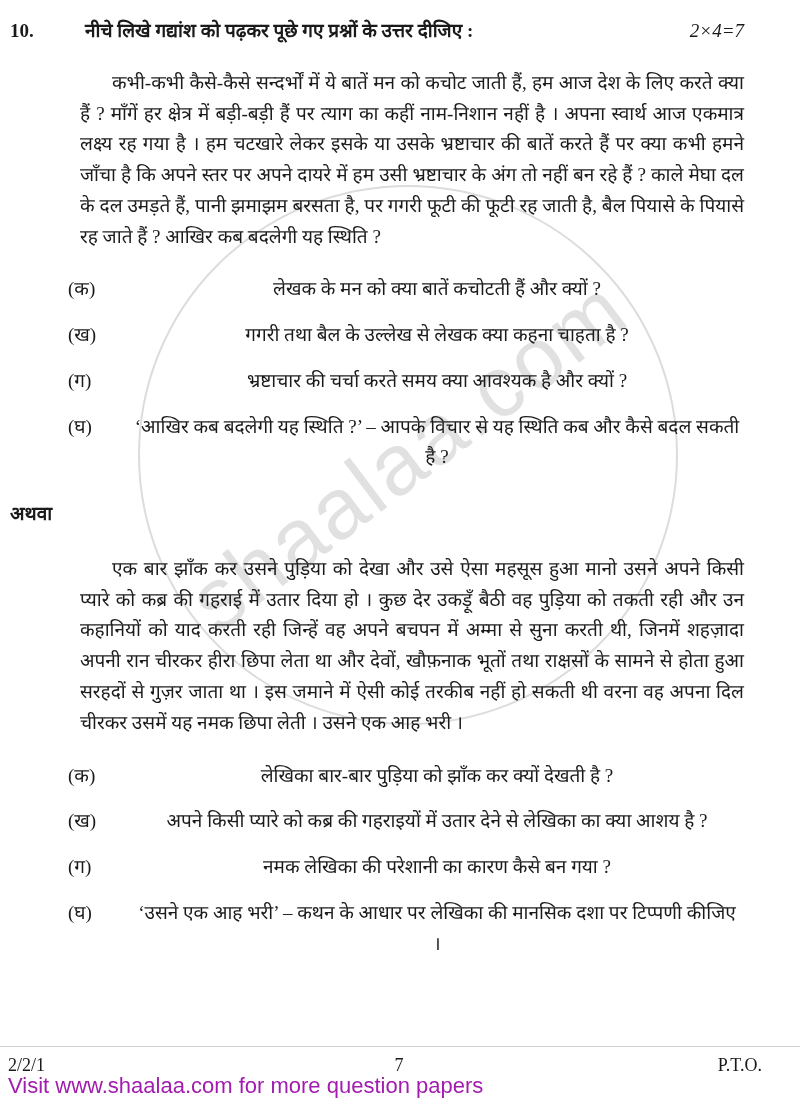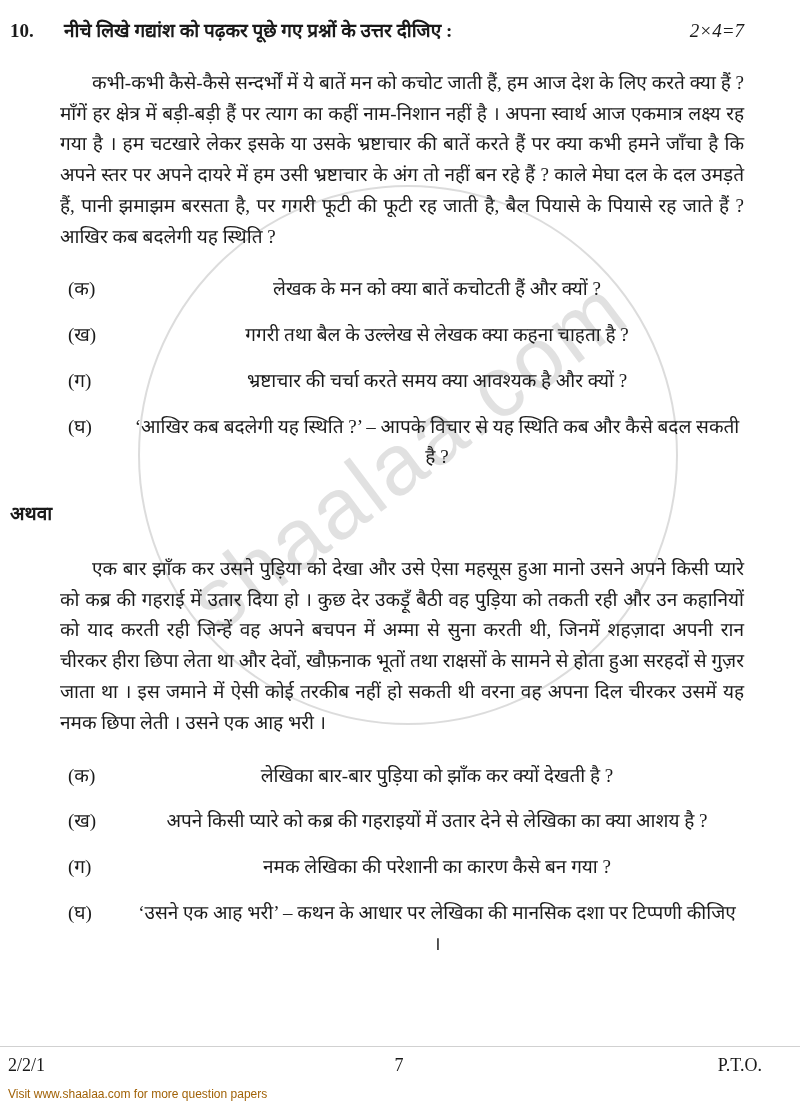--- a/index.html
+++ b/index.html
@@ -36,34 +36,35 @@
     font-family: "Liberation Sans", sans-serif;
     font-size: 86px;
     letter-spacing: 3px;
     color: rgba(140,140,140,0.26);
     white-space: nowrap;
   }
   .content { position: relative; z-index: 2; }
   .header-row {
     display: flex;
     align-items: flex-start;
+    gap: 21px;
   }
   .q-number {
     font-weight: bold;
     width: 54px;
     flex-shrink: 0;
   }
   .instruction { flex: 1; font-weight: bold; }
   .marks {
     font-style: italic;
     margin-left: 12px;
     white-space: nowrap;
   }
   .passage {
-    margin: 21px 0 0 50px;
+    margin: 21px 0 0 70px;
     text-align: justify;
     text-indent: 32px;
   }
   .questions {
     margin: 22px 0 0 58px;
     list-style: none;
   }
   .question-row {
     display: flex;
     margin-bottom: 15px;
@@ -91,22 +92,22 @@
     background: transparent;
   }
   .footer .f-left { width: 33%; }
   .footer .f-center { width: 34%; text-align: center; }
   .footer .f-right { width: 33%; text-align: right; font-weight: normal; padding-right: 28px; }
   .site-note {
     position: absolute;
     left: 8px;
     bottom: 4px;
     font-family: "Liberation Sans", sans-serif;
-    font-size: 12px;
-    color: #a16207;
+    font-size: 22px;
+    color: #a21caf;
     z-index: 2;
   }
 </style>
 </head>
 <body>
 
 <div class="page">
 
   <div class="watermark">
     <span>shaalaa.com</span>

